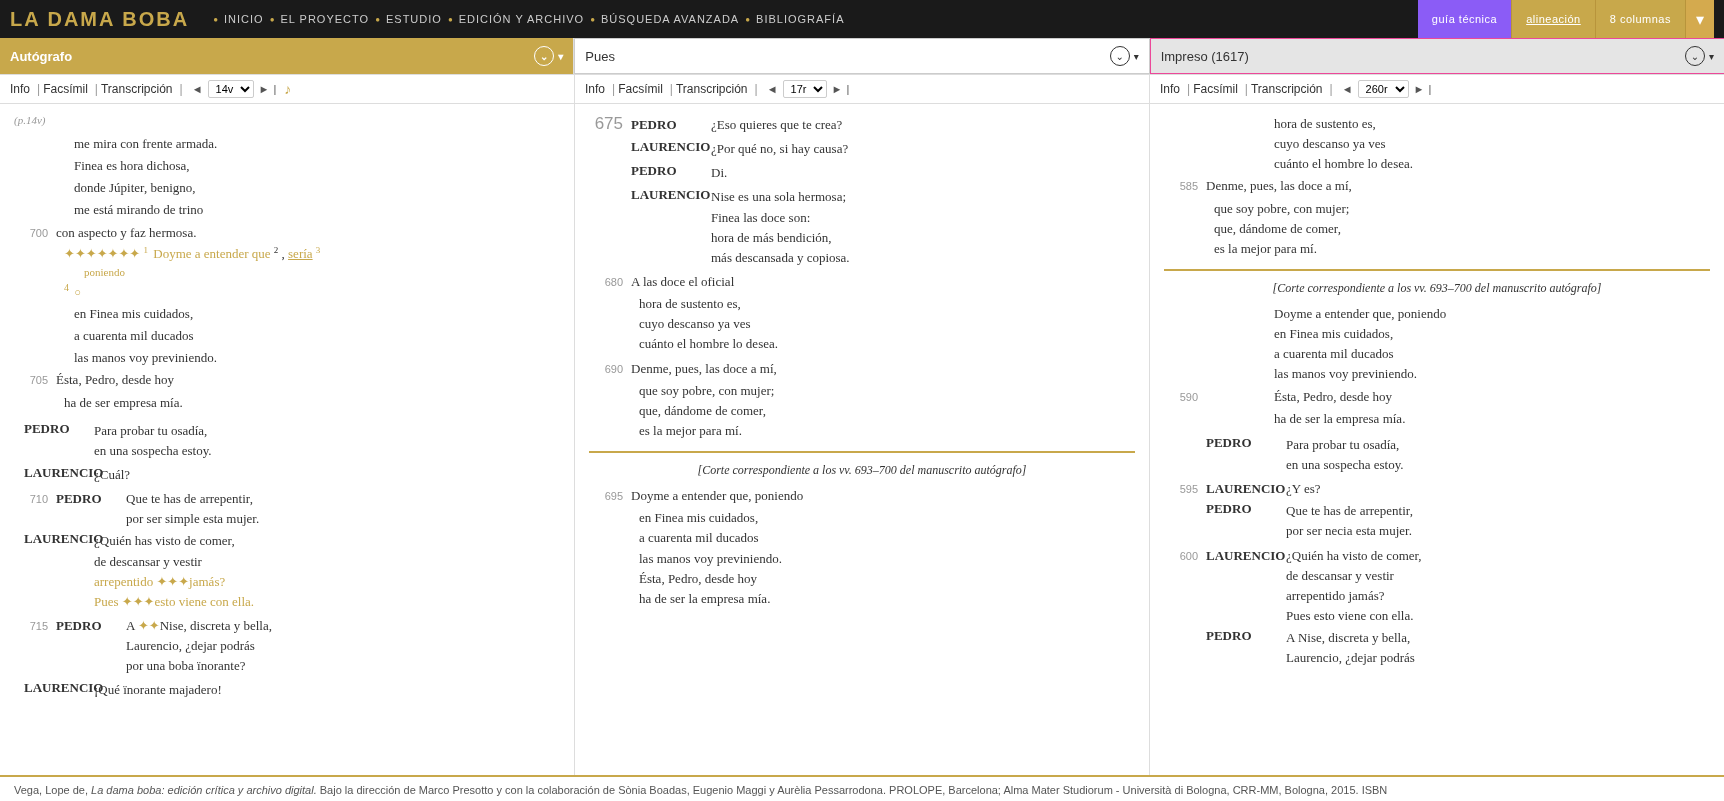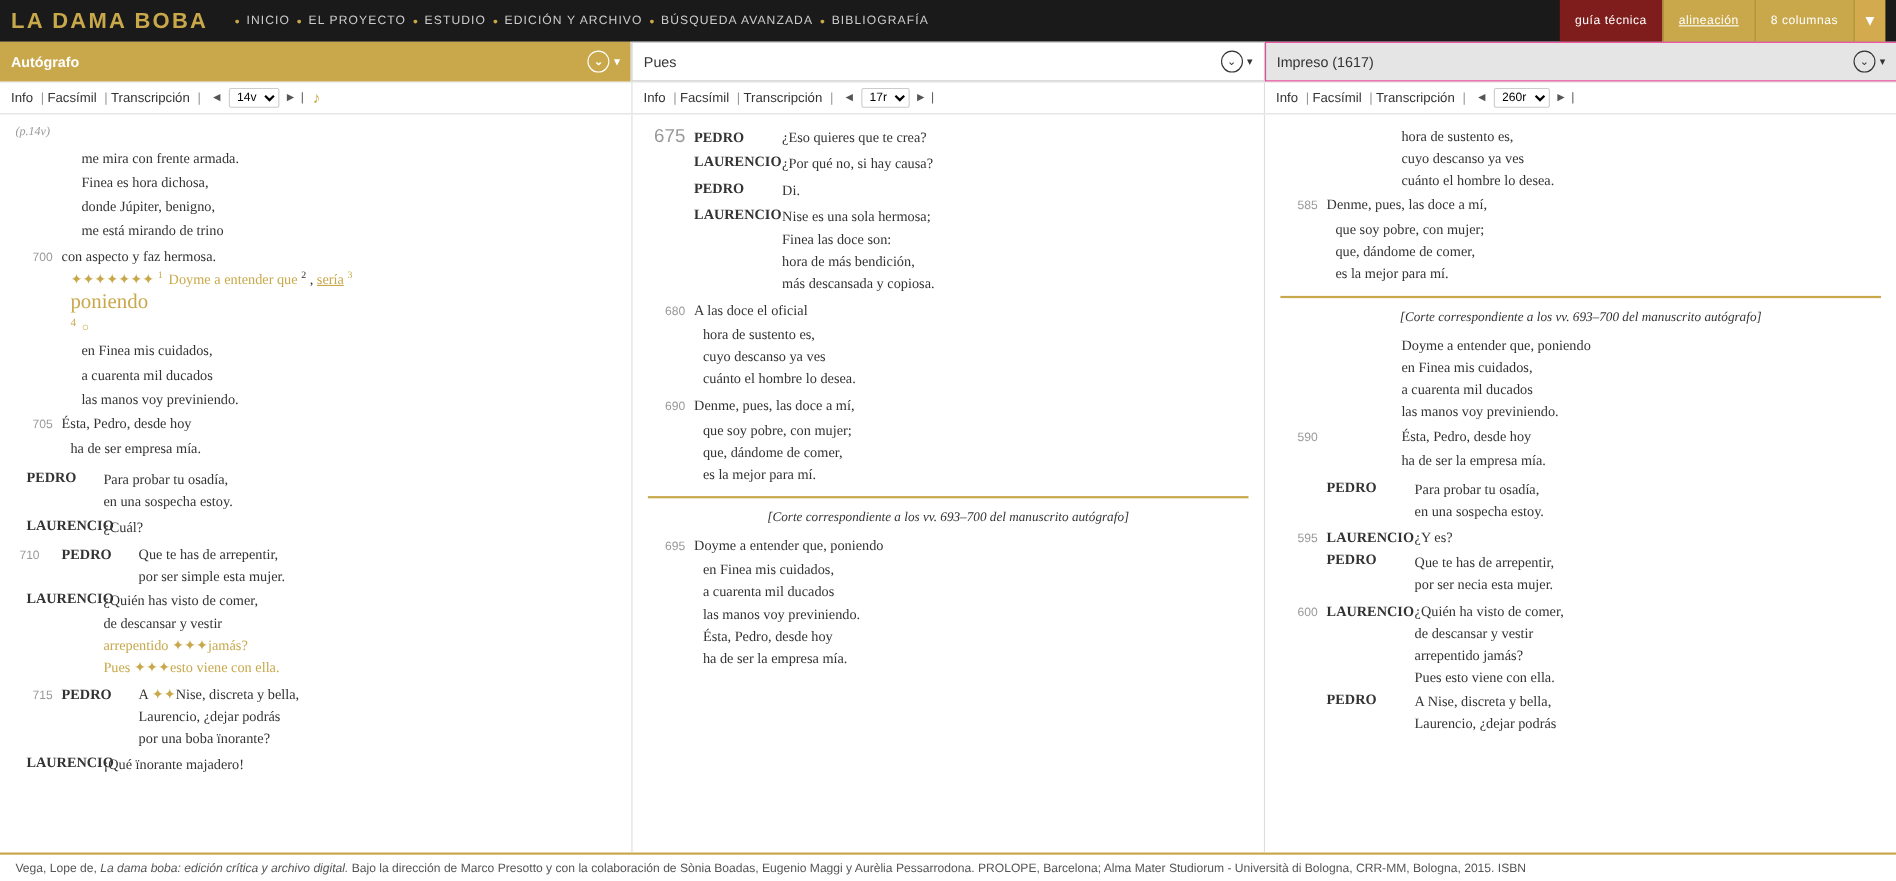--- a/index.html
+++ b/index.html
@@ -34,21 +34,21 @@
       cursor: pointer;
       text-transform: uppercase;
     }
     .nav-spacer { flex: 1; }
     .nav-tools {
       display: flex;
       align-items: center;
       height: 38px;
     }
     .nav-tool-btn {
-      background: #7f1d1d;
+      background: #8b5cf6;
       color: #fff;
       font-size: 11px;
       font-family: Arial, sans-serif;
       padding: 0 14px;
       height: 38px;
       display: flex;
       align-items: center;
       cursor: pointer;
       letter-spacing: 0.5px;
       border-right: 1px solid #b8943b;
@@ -336,21 +336,21 @@
       <div style="margin-left:50px; margin-bottom:2px;">
         <span style="color:#c8a84b; font-size:13px;">✦✦✦✦✦✦✦</span>
         <sup style="font-size:9px; color:#c8a84b;">1</sup>
         <span style="color:#c8a84b; font-size:13px; margin-left:2px;"> Doyme a entender que </span>
         <sup style="font-size:9px; color:#333;">2</sup>
         <span style="color:#333; font-size:13px;">, </span>
         <span style="color:#c8a84b; font-size:13px; text-decoration:underline;">sería</span>
         <span style="color:#c8a84b; font-size:13px;"> <sup style="font-size:9px;">3</sup></span>
       </div>
       <div style="margin-left:50px; margin-bottom:2px;">
-        <span style="color:#c8a84b; font-size:19px;">poniendo</span>
+        <span style="color:#c8a84b; font-size:11px;margin-left:20px;">poniendo</span>
       </div>
       <div style="margin-left:50px; margin-bottom:4px;">
         <span style="color:#c8a84b; font-size:12px;"><sup>4</sup></span>
         <span style="color:#c8a84b; font-size:11px; margin-left:2px;">○</span>
       </div>
 
       <div style="margin-left:60px; margin-bottom:2px; font-size:13px; line-height:1.55;">en Finea mis cuidados,</div>
       <div style="margin-left:60px; margin-bottom:2px; font-size:13px; line-height:1.55;">a cuarenta mil ducados</div>
       <div style="margin-left:60px; margin-bottom:2px; font-size:13px; line-height:1.55;">las manos voy previniendo.</div>
 
@@ -364,21 +364,21 @@
         <span style="font-weight:bold; width:70px; min-width:70px; font-size:13px; margin-left:10px;">PEDRO</span>
         <span style="font-size:13px; line-height:1.55; flex:1;">Para probar tu osadía,<br>en una sospecha estoy.</span>
       </div>
 
       <div style="display:flex; margin-bottom:4px;">
         <span style="font-weight:bold; width:70px; min-width:70px; font-size:13px; margin-left:10px;">LAURENCIO</span>
         <span style="font-size:13px; line-height:1.55; flex:1;">¿Cuál?</span>
       </div>
 
       <div style="display:flex; align-items:baseline; margin-bottom:2px;">
-        <span style="width:42px; color:#999; font-size:11px; text-align:right; padding-right:20px; font-family:Arial,sans-serif;">710</span>
+        <span style="width:42px; color:#999; font-size:11px; text-align:right; padding-right:8px; font-family:Arial,sans-serif;">710</span>
         <span style="font-weight:bold; width:70px; min-width:70px; font-size:13px;">PEDRO</span>
         <span style="font-size:13px; line-height:1.55; flex:1;">Que te has de arrepentir,<br>por ser simple esta mujer.</span>
       </div>
 
       <div style="display:flex; margin-bottom:4px;">
         <span style="font-weight:bold; width:70px; min-width:70px; font-size:13px; margin-left:10px;">LAURENCIO</span>
         <span style="font-size:13px; line-height:1.55; flex:1;">¿Quién has visto de comer,<br>de descansar y vestir<br><span style="color:#c8a84b;">arrepentido ✦✦✦jamás?</span><br><span style="color:#c8a84b;">Pues ✦✦✦esto viene con ella.</span></span>
       </div>
 
       <div style="display:flex; align-items:baseline; margin-bottom:4px;">

